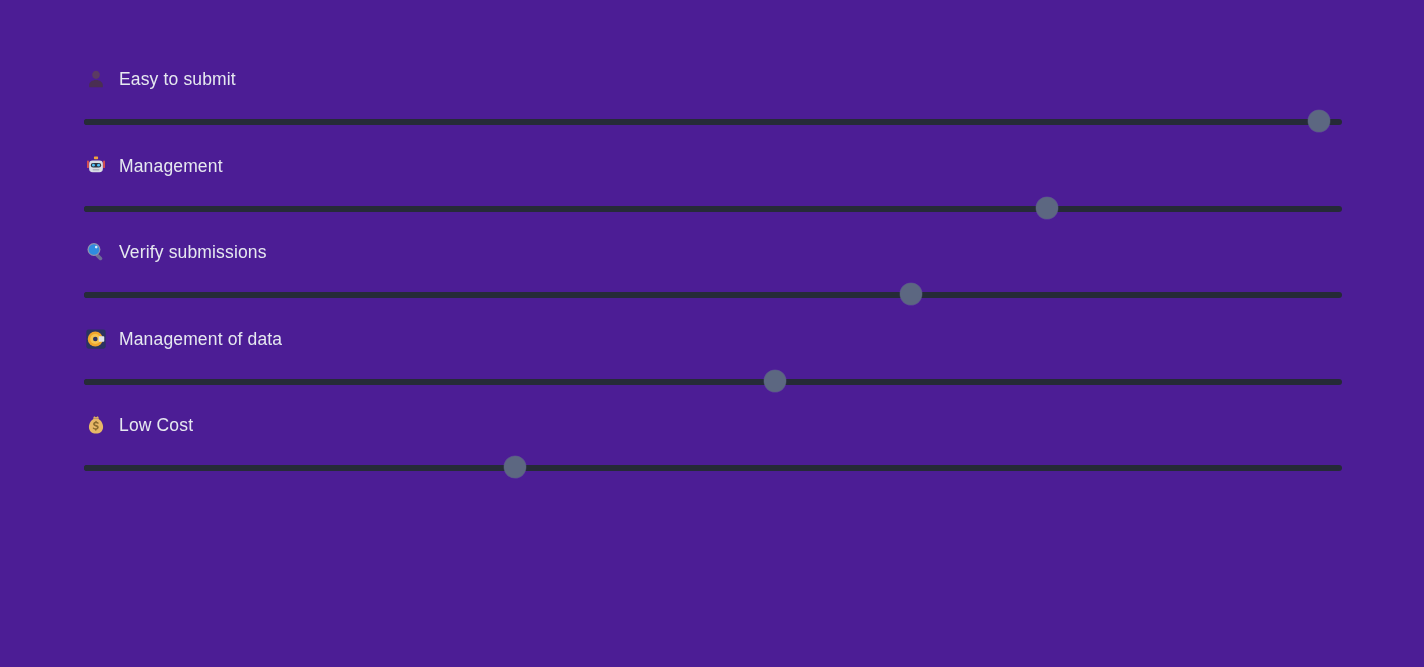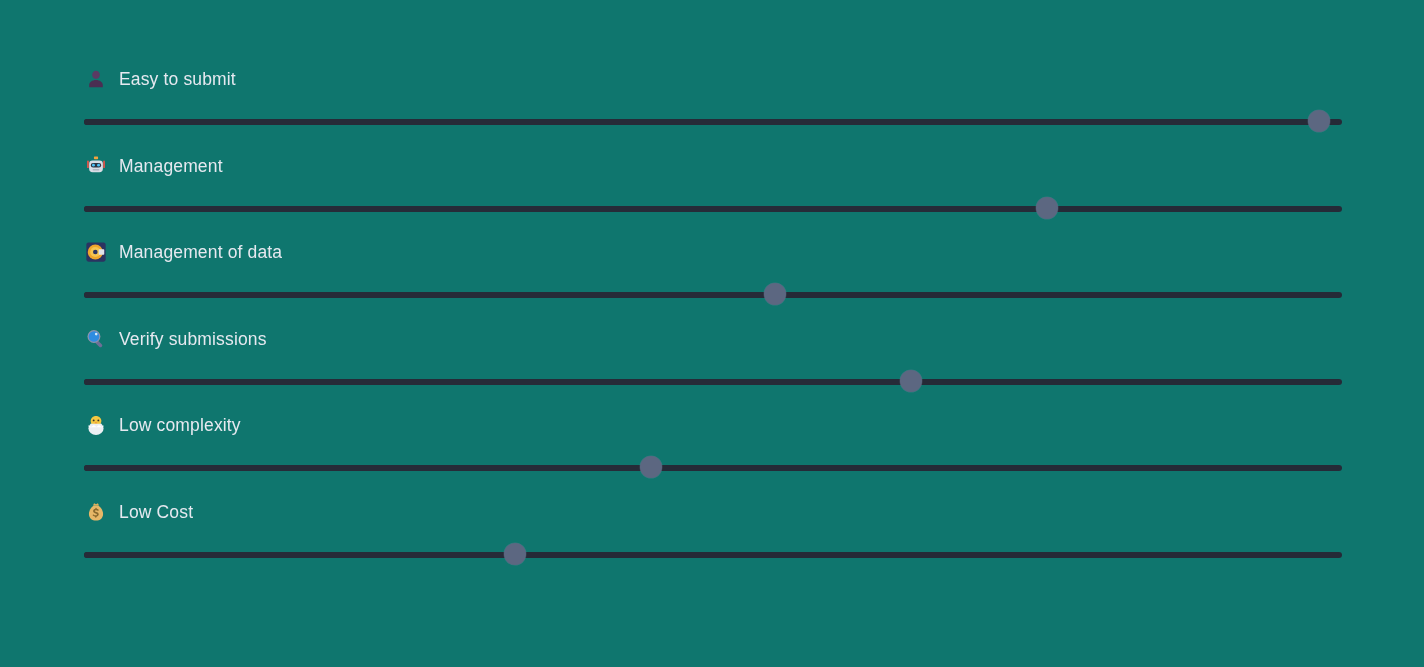--- a/index.html
+++ b/index.html
@@ -13,21 +13,21 @@
     background: #181c26;
     font-family: "Liberation Sans", "DejaVu Sans", sans-serif;
     overflow: hidden;
     -webkit-font-smoothing: antialiased;
   }
 
   .page {
     position: relative;
     width: 1424px;
     height: 667px;
-    background: #0f766e;
+    background: #4c1d95;
     box-sizing: border-box;
     padding-left: 48px;
   }
 
   .slider-list {
     position: absolute;
     left: 84px;
     top: 62px;
     width: 1258px;
   }
@@ -142,77 +142,57 @@
         <div class="slider-wrap">
           <div class="slider-track"></div>
           <div class="slider-fill" style="width: 962.72px;"></div>
           <div class="slider-thumb" role="slider" aria-valuemin="0" aria-valuemax="100" aria-valuenow="77" aria-label="Automation" style="left: 962.72px;"></div>
         </div>
       </div>
       <div class="slider-row">
         <div class="row-header">
           <span class="row-icon">
     <svg viewBox="0 0 32 32" width="22" height="22" aria-hidden="true">
+      <rect x="17.5" y="17" width="5.2" height="12" rx="2.6" fill="#6e6f96" transform="rotate(-45 20.1 23)"></rect>
+      <circle cx="13" cy="12.4" r="9.4" fill="#8e93ad"></circle>
+      <circle cx="13" cy="12.4" r="7.6" fill="#2f8ce0"></circle>
+      <circle cx="16.3" cy="8.9" r="1.9" fill="#d8ecfb"></circle>
+    </svg>
+          </span>
+          <span class="row-label">Verify submissions</span>
+        </div>
+        <div class="slider-wrap">
+          <div class="slider-track"></div>
+          <div class="slider-fill" style="width: 826.76px;"></div>
+          <div class="slider-thumb" role="slider" aria-valuemin="0" aria-valuemax="100" aria-valuenow="66" aria-label="Verify submissions" style="left: 826.76px;"></div>
+        </div>
+      </div>
+      <div class="slider-row">
+        <div class="row-header">
+          <span class="row-icon">
+    <svg viewBox="0 0 32 32" width="22" height="22" aria-hidden="true">
       <rect x="2" y="2" width="28" height="28" rx="3" fill="#2b3361"></rect>
       <circle cx="15" cy="16" r="11" fill="#f0a62c"></circle>
       <circle cx="15" cy="16" r="7.4" fill="#f5c451"></circle>
       <circle cx="15" cy="16" r="3.4" fill="#2b3361"></circle>
       <rect x="20" y="12" width="8" height="8" rx="1" fill="#dfe3ea"></rect>
     </svg>
           </span>
           <span class="row-label">Management of data</span>
         </div>
         <div class="slider-wrap">
           <div class="slider-track"></div>
           <div class="slider-fill" style="width: 690.8px;"></div>
           <div class="slider-thumb" role="slider" aria-valuemin="0" aria-valuemax="100" aria-valuenow="55" aria-label="Management of data" style="left: 690.8px;"></div>
         </div>
       </div>
       <div class="slider-row">
         <div class="row-header">
           <span class="row-icon">
     <svg viewBox="0 0 32 32" width="22" height="22" aria-hidden="true">
-      <rect x="17.5" y="17" width="5.2" height="12" rx="2.6" fill="#6e6f96" transform="rotate(-45 20.1 23)"></rect>
-      <circle cx="13" cy="12.4" r="9.4" fill="#8e93ad"></circle>
-      <circle cx="13" cy="12.4" r="7.6" fill="#2f8ce0"></circle>
-      <circle cx="16.3" cy="8.9" r="1.9" fill="#d8ecfb"></circle>
-    </svg>
-          </span>
-          <span class="row-label">Verify submissions</span>
-        </div>
-        <div class="slider-wrap">
-          <div class="slider-track"></div>
-          <div class="slider-fill" style="width: 826.76px;"></div>
-          <div class="slider-thumb" role="slider" aria-valuemin="0" aria-valuemax="100" aria-valuenow="66" aria-label="Verify submissions" style="left: 826.76px;"></div>
-        </div>
-      </div>
-      <div class="slider-row">
-        <div class="row-header">
-          <span class="row-icon">
-    <svg viewBox="0 0 32 32" width="22" height="22" aria-hidden="true">
-      <ellipse cx="16" cy="21" rx="11" ry="9.5" fill="#eceff3"></ellipse>
-      <path d="M16 3c-4.4 0-7.8 3.2-7.8 7.1 0 1.5.5 2.9 1.4 4h12.8c.9-1.1 1.4-2.5 1.4-4C23.8 6.2 20.4 3 16 3z" fill="#f5c841"></path>
-      <circle cx="12.6" cy="9.3" r="1.4" fill="#3a3226"></circle>
-      <circle cx="19.4" cy="9.3" r="1.4" fill="#3a3226"></circle>
-      <path d="M16 11.2l-2.2 2.4h4.4z" fill="#ef8f3c"></path>
-      <path d="M4.6 16.3l4.3 2.6 4-2.9 3.7 3 3.8-3 3.6 2.9 3.4-2.6-1.3 3.1H5.9z" fill="#ffffff"></path>
-    </svg>
-          </span>
-          <span class="row-label">Low complexity</span>
-        </div>
-        <div class="slider-wrap">
-          <div class="slider-track"></div>
-          <div class="slider-fill" style="width: 567.2px;"></div>
-          <div class="slider-thumb" role="slider" aria-valuemin="0" aria-valuemax="100" aria-valuenow="45" aria-label="Low complexity" style="left: 567.2px;"></div>
-        </div>
-      </div>
-      <div class="slider-row">
-        <div class="row-header">
-          <span class="row-icon">
-    <svg viewBox="0 0 32 32" width="22" height="22" aria-hidden="true">
       <path d="M11.6 6.6h8.8l-1.6-3.3-2.8 1.5-2.8-1.5z" fill="#e0b25d"></path>
       <path d="M13 6.6c-3.6 2.2-7.3 6.8-7.3 12.2 0 6.2 4.6 9.6 10.3 9.6s10.3-3.4 10.3-9.6c0-5.4-3.7-10-7.3-12.2z" fill="#e7b767"></path>
       <path d="M16 9.8c-.6 0-1 .4-1 1v.6c-1.9.3-3.2 1.6-3.2 3.3 0 2 1.6 2.9 3.5 3.4 1.6.4 2.1.8 2.1 1.5 0 .8-.8 1.3-1.9 1.3-1.1 0-2-.4-2.7-1-.4-.4-1.1-.3-1.4.2-.3.5-.2 1.1.3 1.4.9.7 1.9 1.1 3 1.3v.6c0 .6.4 1 1 1s1-.4 1-1v-.6c2-.3 3.3-1.6 3.3-3.4 0-2-1.6-2.9-3.6-3.4-1.5-.4-2-.8-2-1.5 0-.7.7-1.2 1.8-1.2.9 0 1.6.3 2.2.7.5.3 1.1.2 1.4-.3.3-.5.2-1.1-.3-1.4-.7-.5-1.5-.8-2.4-.9v-.6c0-.6-.4-1-1-1z" fill="#8a6a2e"></path>
     </svg>
           </span>
           <span class="row-label">Low Cost</span>
         </div>
         <div class="slider-wrap">
           <div class="slider-track"></div>
           <div class="slider-fill" style="width: 431.24px;"></div>

